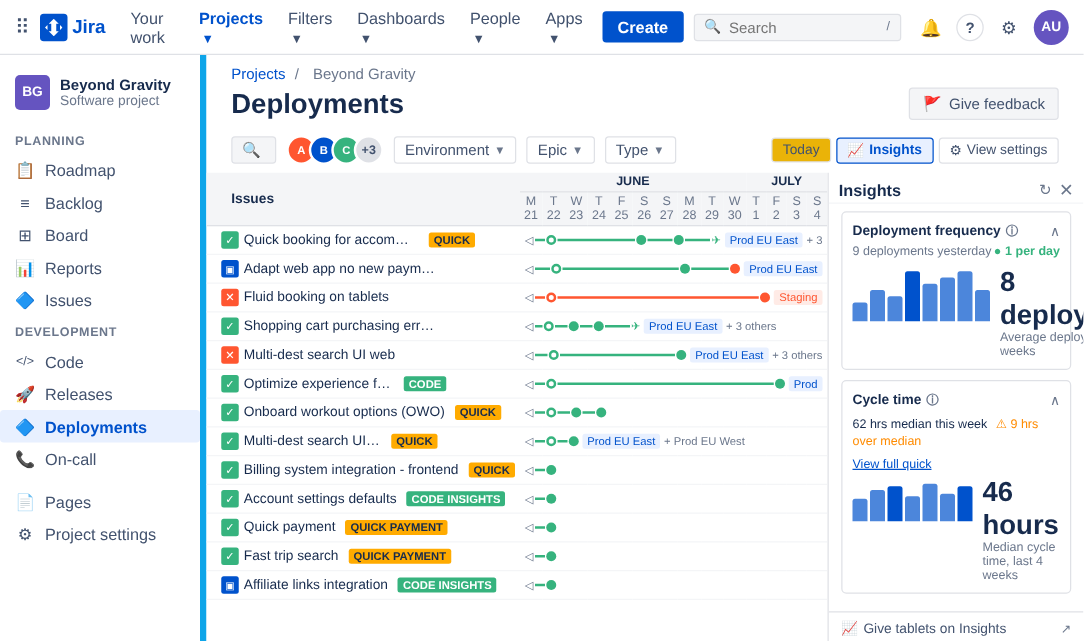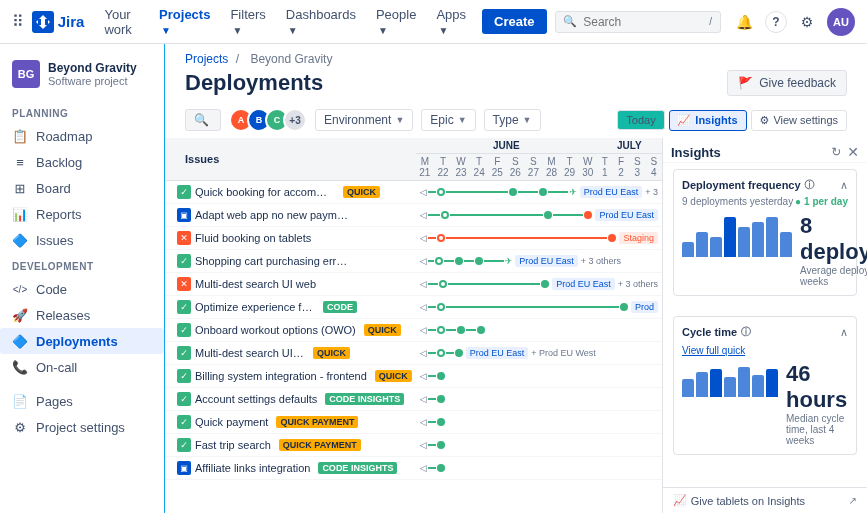--- a/index.html
+++ b/index.html
@@ -21,21 +21,21 @@
     .topnav-search { display: flex; align-items: center; background: #f4f5f7; border: 1px solid #dfe1e6; border-radius: 3px; padding: 3px 8px; gap: 6px; width: 180px; }
     .topnav-search input { border: none; background: transparent; outline: none; font-size: 12px; color: #42526E; width: 120px; }
     .topnav-icons { display: flex; align-items: center; gap: 8px; margin-left: 8px; }
     .topnav-icon { width: 24px; height: 24px; display: flex; align-items: center; justify-content: center; color: #42526E; cursor: pointer; font-size: 14px; border-radius: 50%; }
     .topnav-avatar { width: 28px; height: 28px; background: #6554C0; border-radius: 50%; display: flex; align-items: center; justify-content: center; color: #fff; font-size: 11px; font-weight: 600; cursor: pointer; }
 
     
     .layout { display: flex; height: calc(513px - 44px); }
 
     
-    .sidebar { width: 165px; background: #fff; border-right: 1px solid #0ea5e9; padding: 8px 0; overflow-y: auto; flex-shrink: 0; }
+    .sidebar { width: 165px; background: #fff; border-right: 5px solid #0ea5e9; padding: 8px 0; overflow-y: auto; flex-shrink: 0; }
     .sidebar-project { display: flex; align-items: center; gap: 8px; padding: 8px 12px 12px; }
     .sidebar-project-icon { width: 28px; height: 28px; background: #6554C0; border-radius: 4px; display: flex; align-items: center; justify-content: center; color: #fff; font-size: 11px; font-weight: 700; }
     .sidebar-project-info { display: flex; flex-direction: column; }
     .sidebar-project-name { font-size: 12px; font-weight: 600; color: #172B4D; }
     .sidebar-project-type { font-size: 11px; color: #6B778C; }
     .sidebar-section { padding: 8px 12px 4px; }
     .sidebar-section-label { font-size: 10px; font-weight: 700; color: #6B778C; text-transform: uppercase; letter-spacing: 0.5px; }
     .sidebar-item { display: flex; align-items: center; gap: 8px; padding: 5px 12px; cursor: pointer; color: #42526E; font-size: 13px; border-radius: 3px; }
     .sidebar-item.active { background: #E8F0FF; color: #0052CC; font-weight: 600; }
     .sidebar-item-icon { width: 16px; height: 16px; display: flex; align-items: center; justify-content: center; font-size: 13px; }
@@ -79,25 +79,25 @@
     .icon-story { background: #36B37E; }
     .icon-bug { background: #FF5630; }
     .icon-task { background: #0052CC; }
     .badge { font-size: 9px; font-weight: 700; padding: 1px 4px; border-radius: 2px; text-transform: uppercase; margin-left: 4px; white-space: nowrap; }
     .badge-quick { background: #FFAB00; color: #172B4D; }
     .badge-code { background: #36B37E; color: #fff; }
     .date-col { width: 20px; text-align: center; font-size: 10px; }
 
     
     .insight-panel { width: 205px; border-left: 1px solid #dfe1e6; background: #fff; display: flex; flex-direction: column; overflow: hidden; }
-    .today-btn { border: 1px solid #dfe1e6; background: #14b8a6; border-radius: 3px; padding: 3px 8px; font-size: 11px; cursor: pointer; color: #42526E; }
+    .today-btn { border: 1px solid #dfe1e6; background: #eab308; border-radius: 3px; padding: 3px 8px; font-size: 11px; cursor: pointer; color: #42526E; }
     .insight-tab { display: flex; align-items: center; gap: 4px; border: 1px solid #0052CC; background: #E8F0FF; border-radius: 3px; padding: 3px 8px; font-size: 11px; color: #0052CC; cursor: pointer; font-weight: 600; }
     .view-settings-btn { display: flex; align-items: center; gap: 4px; border: 1px solid #dfe1e6; background: #fff; border-radius: 3px; padding: 3px 8px; font-size: 11px; cursor: pointer; color: #42526E; }
 
-    .insight-section { border: 1px solid #dfe1e6; border-radius: 4px; margin-bottom: 20px; padding: 8px; }
+    .insight-section { border: 1px solid #dfe1e6; border-radius: 4px; margin-bottom: 8px; padding: 8px; }
     .insight-section-title { display: flex; align-items: center; justify-content: space-between; margin-bottom: 4px; }
     .insight-section-label { font-size: 11px; font-weight: 600; color: #172B4D; display: flex; align-items: center; gap: 4px; }
     .insight-info-icon { color: #6B778C; font-size: 10px; cursor: pointer; }
     .insight-section-expand { color: #6B778C; font-size: 11px; cursor: pointer; }
     .insight-metric-row { display: flex; align-items: center; justify-content: space-between; margin-bottom: 6px; }
     .insight-metric-sub { font-size: 10px; color: #6B778C; }
     .insight-metric-badge { display: flex; align-items: center; gap: 3px; font-size: 10px; color: #36B37E; font-weight: 600; }
     .insight-big-number { font-size: 22px; font-weight: 700; color: #172B4D; }
     .insight-big-sub { font-size: 10px; color: #6B778C; }
 
@@ -594,20 +594,26 @@
           </div>
 
           <div class="insight-section">
             <div class="insight-section-title">
               <span class="insight-section-label">
                 <span>Cycle time</span>
                 <span class="insight-info-icon">ⓘ</span>
               </span>
               <span class="insight-section-expand">∧</span>
             </div>
+            <div class="insight-cycle-row">
+              <span style="font-size:10px; color:#172B4D;">
+                <span>62 hrs median this week</span>
+                <span style="color:#FF8B00; margin-left:4px;">⚠ <span>9 hrs over median</span></span>
+              </span>
+            </div>
             <div style="margin: 4px 0;">
               <a class="insight-cycle-link">View full quick</a>
             </div>
             <div style="display:flex; align-items:flex-start; gap:8px;">
               <div>
                 <div class="insight-sparkline">
                   <div class="insight-sparkbar" style="height:18px;"></div>
                   <div class="insight-sparkbar" style="height:25px;"></div>
                   <div class="insight-sparkbar highlight" style="height:28px; opacity:1;"></div>
                   <div class="insight-sparkbar" style="height:20px;"></div>

